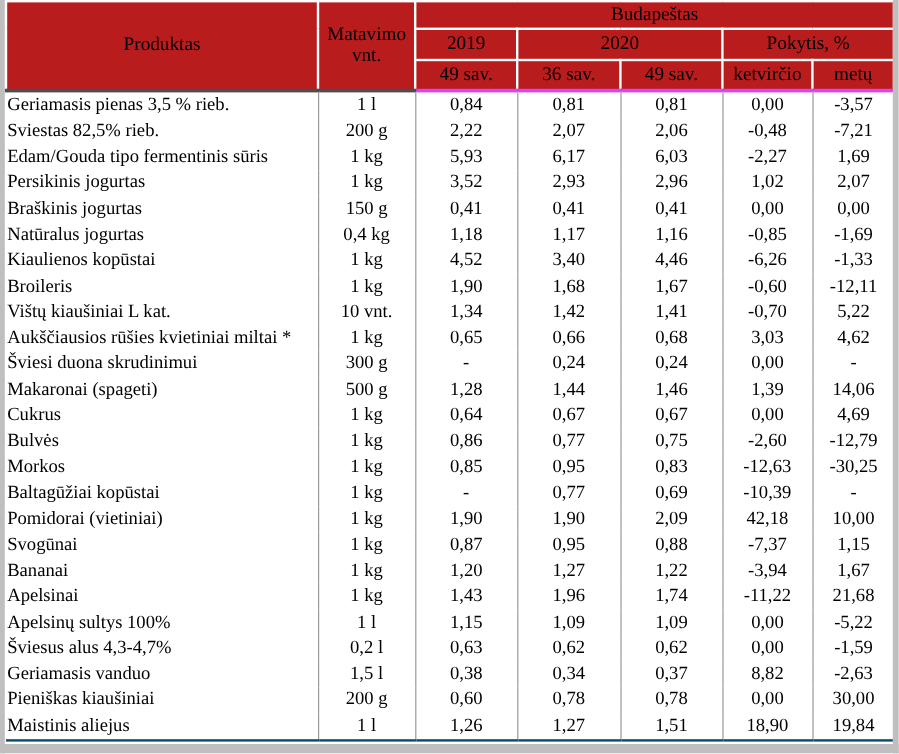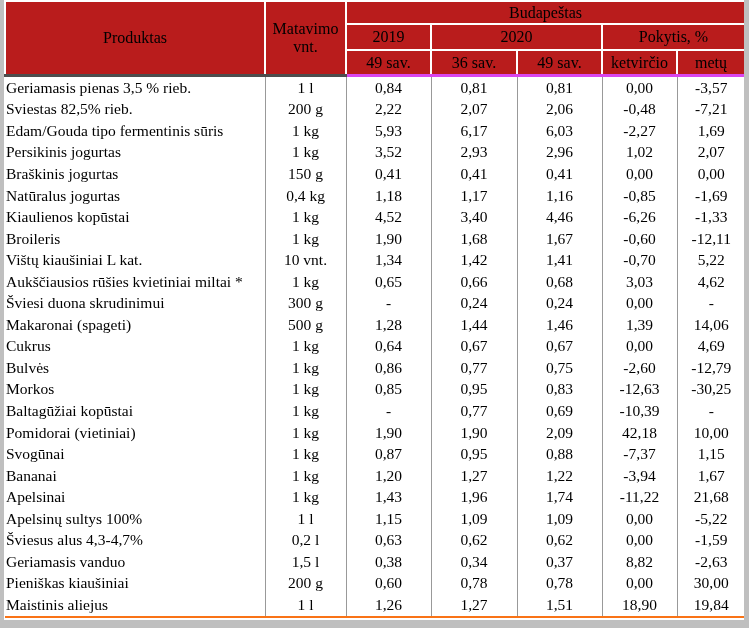--- a/index.html
+++ b/index.html
@@ -44,21 +44,21 @@
     border-left: 1px solid #999999;
     text-align: center;
     white-space: nowrap;
     overflow: hidden;
   }
   tbody td.prod {
     border-left: none;
     text-align: left;
     padding-left: 1px;
   }
-  tbody tr:last-child td { border-bottom: 2px solid #f97316; font-family: Liberation Serif, serif; }
+  tbody tr:last-child td { border-bottom: 2px solid #0c4a6e; font-family: Liberation Serif, serif; }
 </style>
 </head>
 <body>
 
 <div class="frame">
   <table class="price-table">
     <colgroup>
       <col style="width:260px">
       <col style="width:81px">
       <col style="width:85px">

